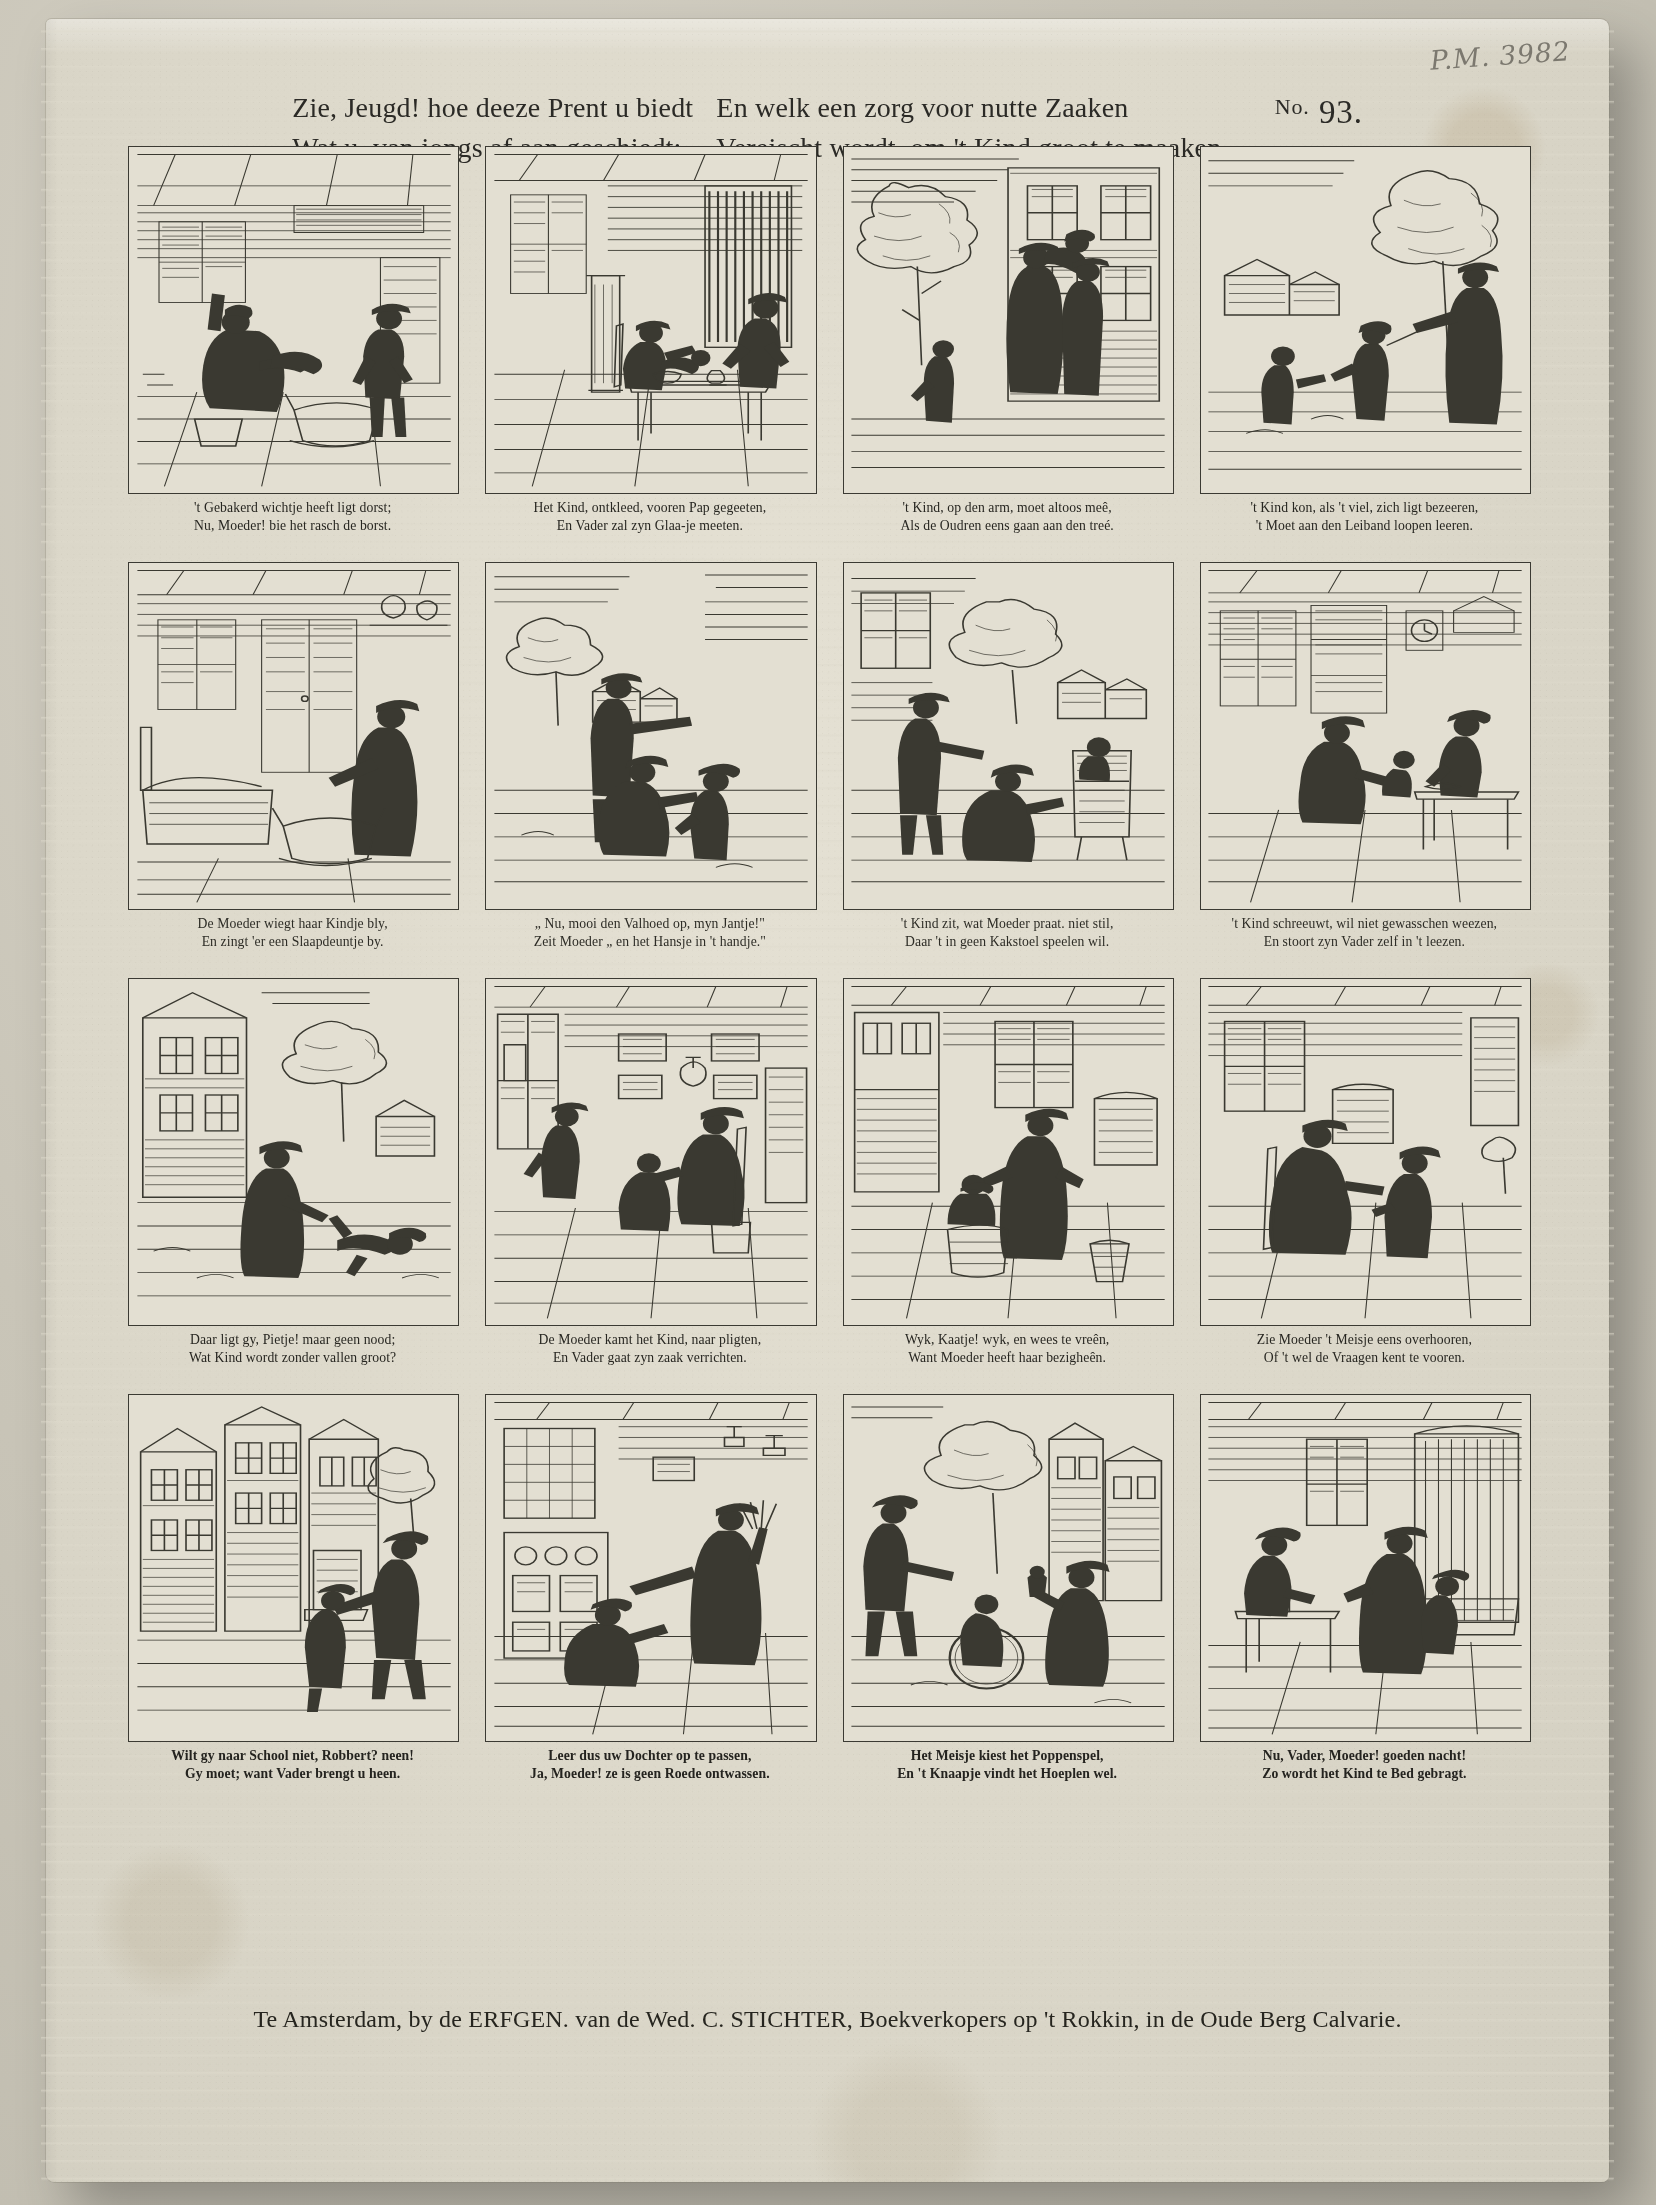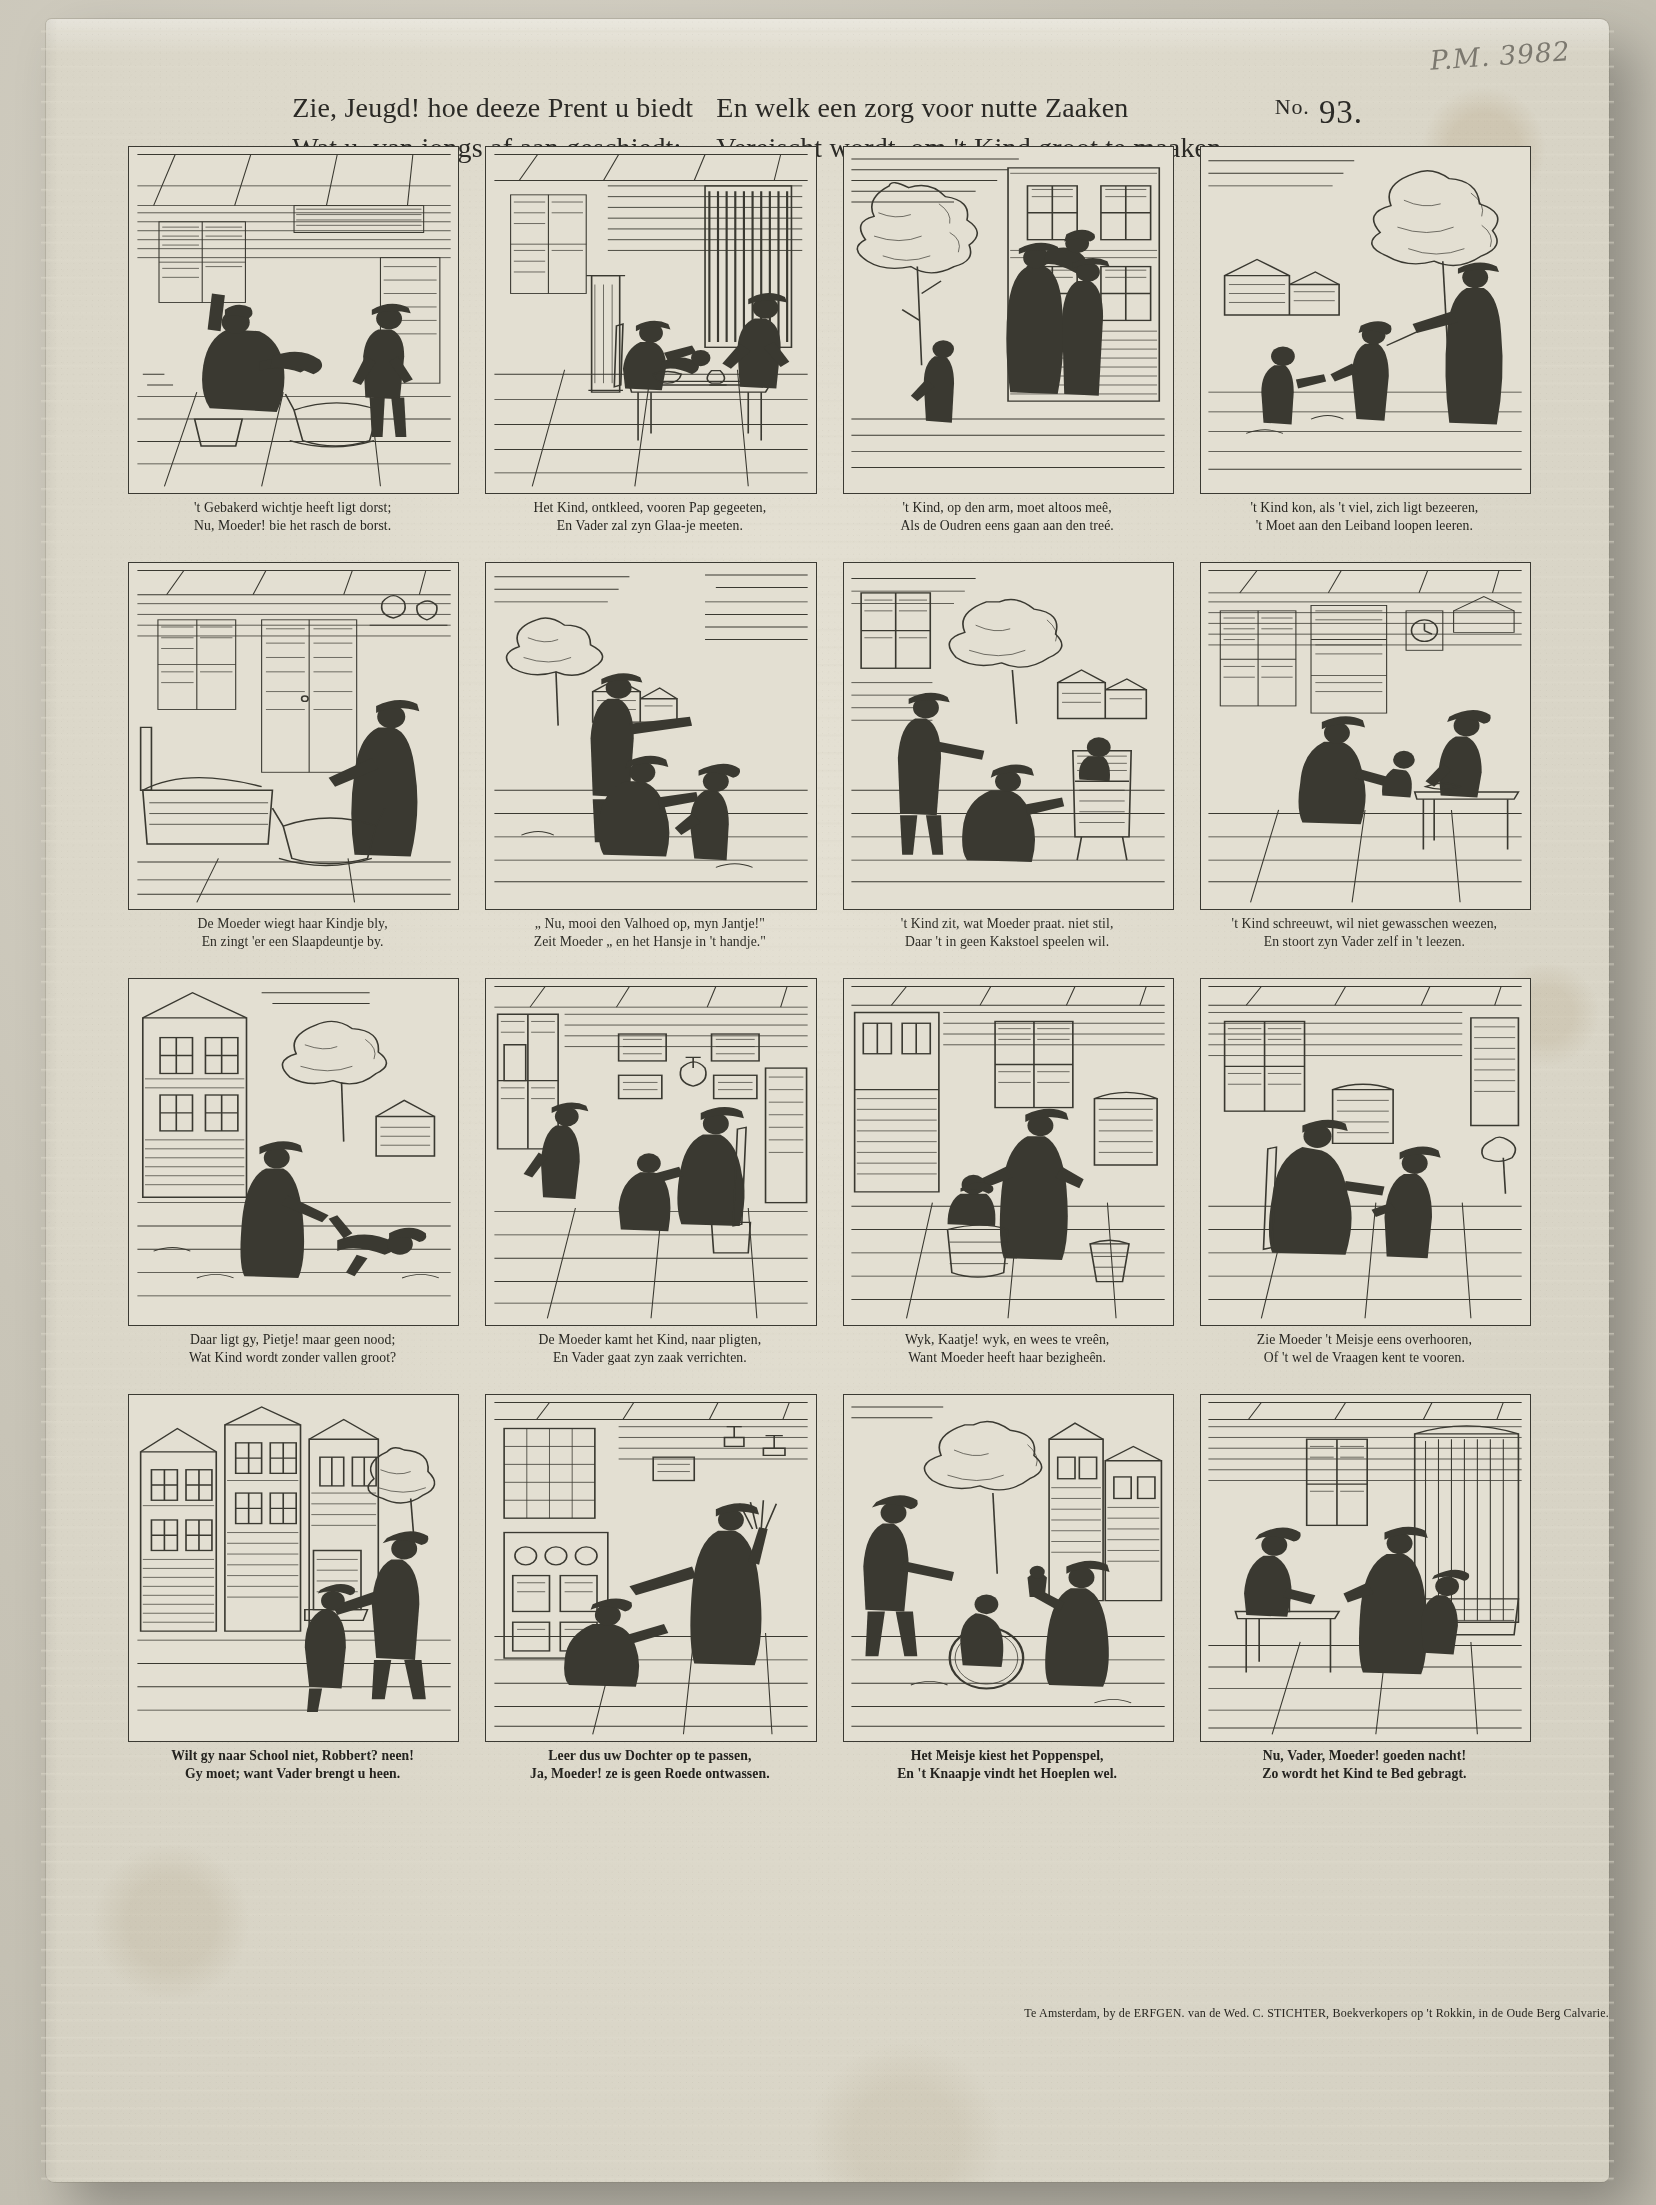--- a/index.html
+++ b/index.html
@@ -152,22 +152,22 @@
   }
   
   .row2 .caption { color: #2d2c26; }
   .row4 .caption { color: #24231f; font-weight: bold; }
 
   
   #imprint {
     position: absolute;
     left: 0; top: 1987px;
     width: 1563px;
-    text-align: right;
-    font-size: 12px;
+    text-align: center;
+    font-size: 24px;
     color: #26251f;
     letter-spacing: 0.2px;
   }
   #imprint .sc { font-variant: small-caps; }
 
   
   .ln { stroke: #3a3931; fill: none; stroke-width: 1.5; }
   .ln-t { stroke: #3a3931; fill: none; stroke-width: 1; }
   .fg { fill: #3a3931; }
 </style>

